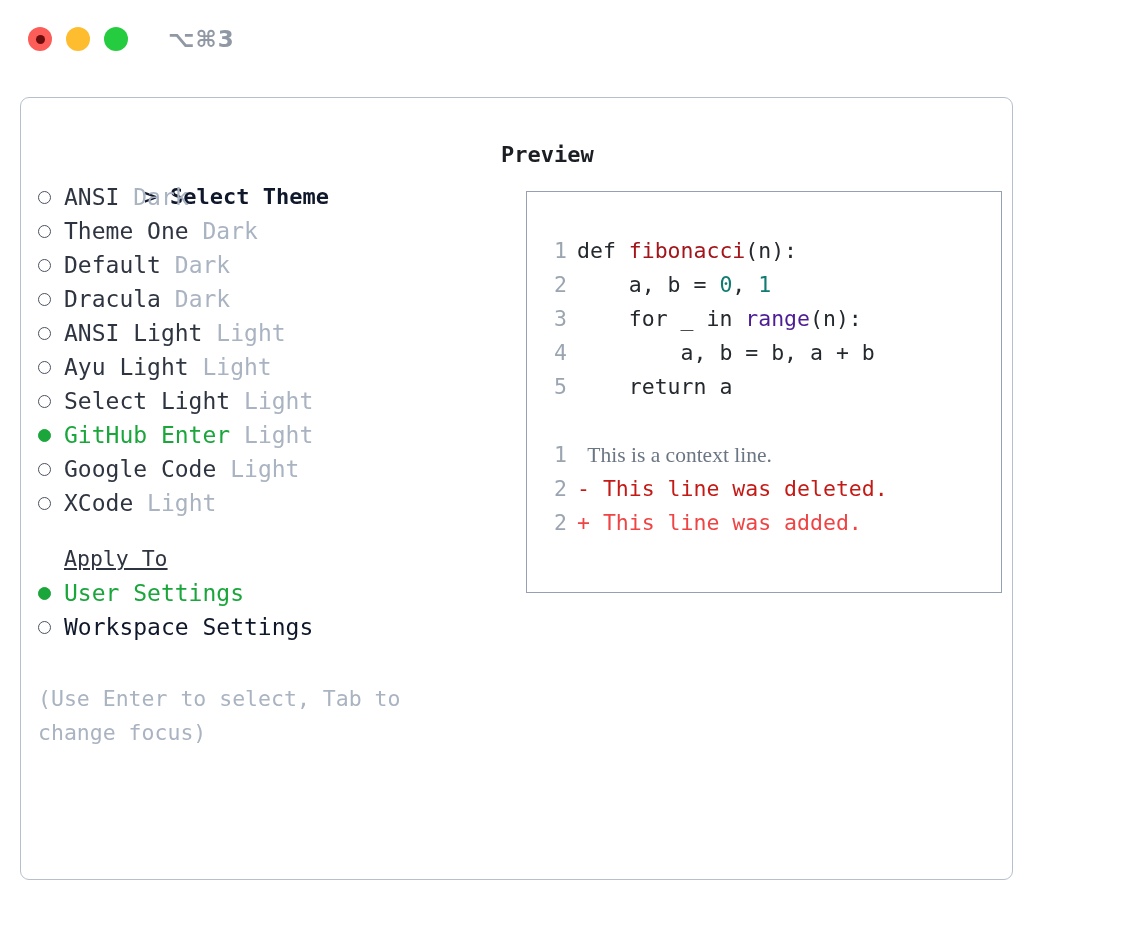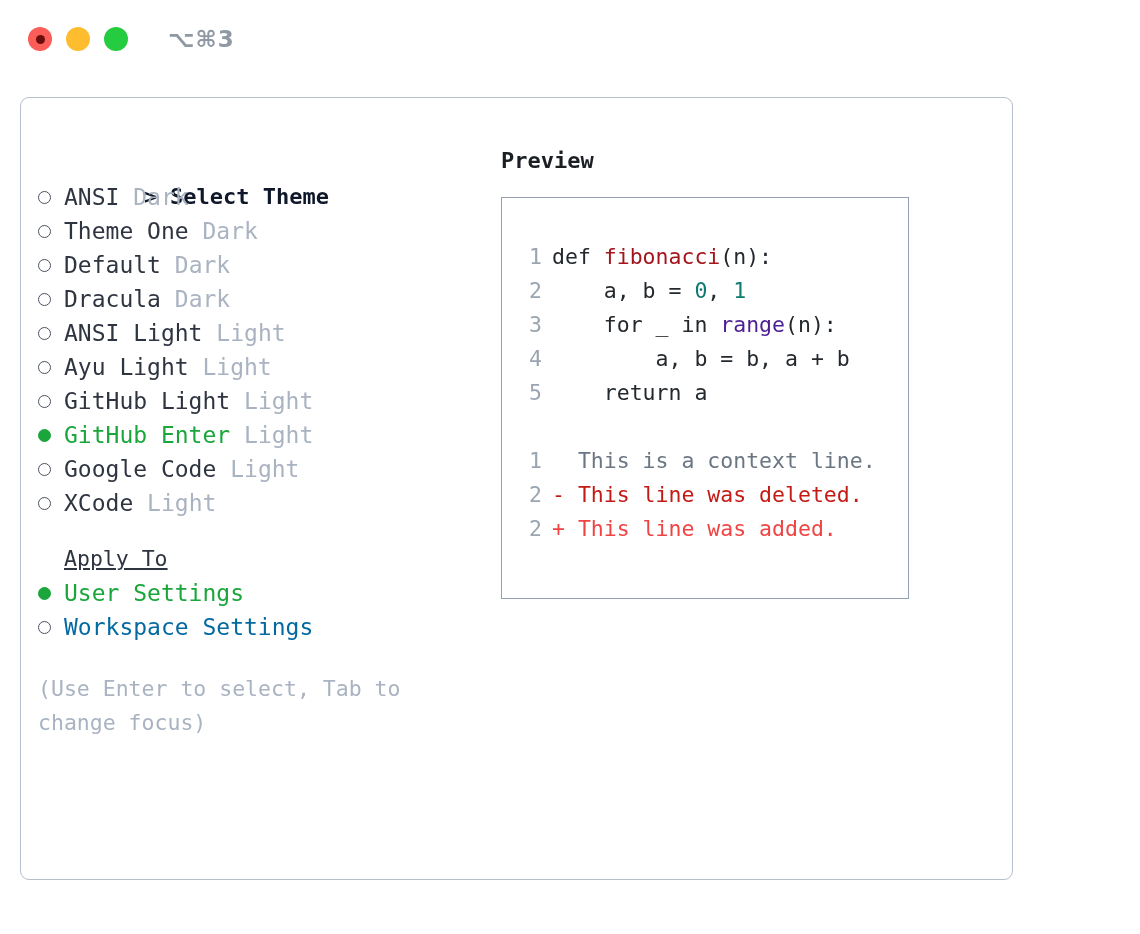--- a/index.html
+++ b/index.html
@@ -108,83 +108,84 @@
     background: transparent;
     vertical-align: 1px;
   }
   .bullet.filled {
     background: #1aa63b;
     border-color: #1aa63b;
   }
   .lbl-dark   { color: #2e3440; }
   .lbl-sel    { color: #1aa63b; }
   .badge      { color: #a9b3c1; }
-  .plain-text { color: #0369a1; }
+  .plain-text { color: #0f172a; }
 
   .group-title {
     height: 34px;
     line-height: 34px;
     font-size: 21.5px;
     color: #2e3440;
     white-space: pre;
     padding-left: 26px;
     text-decoration: underline;
   }
   .spacer-sm { height: 22px; }
 
   .hint {
-    margin-top: 28px;
+    margin-top: 38px;
     font-size: 21.5px;
     line-height: 34px;
     color: #a9b3c1;
     width: 410px;
     white-space: pre-wrap;
   }
 
   
   .right-col {
     position: absolute;
-    left: 480px; top: 46px;
+    left: 480px; top: 40px;
     width: 500px;
   }
   .preview-title {
     font-size: 22px;
     font-weight: 700;
     color: #1b1f24;
     line-height: 34px;
     white-space: pre;
   }
   .preview-box {
     margin-top: 19px;
-    width: 408px;
+    width: 476px;
     height: 402px;
     border: 1.6px solid #95a1b2;
     background: #ffffff;
     padding: 42px 0 0 0;
+    margin-left: 25px;
   }
   .code-line {
     font-size: 21.5px;
     line-height: 34px;
     white-space: pre;
     padding-left: 20px;
     color: #24292e;
   }
   .gutter {
     display: inline-block;
     width: 20px;
     text-align: right;
     color: #9aa5b1;
     margin-right: 10px;
   }
   .tok-fn   { color: #a3151b; }
   .tok-num  { color: #0f7b72; }
   .tok-bi   { color: #4c1d95; text-align: right; }
   .tok-def  { color: #24292e; }
   .code-gap { height: 34px; }
-  .diff-ctx { color: #6b7683; }
+  .diff-ctx { color: #6b7683; font-family: Liberation Serif, serif; }
   .diff-del { color: #c41a16; }
   .diff-add { color: #ef4444; }
 </style>
 </head>
 <body>
 
 <div class="window">
 
   <div class="titlebar">
     <div class="traffic">
@@ -203,21 +204,21 @@
         <span class="marker">&gt;</span><span>Select Theme</span>
       </div>
 
       <div id="theme-items">
           <div class="row"><span class="marker"><span class="bullet"></span></span><span class="lbl-dark">ANSI</span> <span class="badge">Dark</span></div>
           <div class="row"><span class="marker"><span class="bullet"></span></span><span class="lbl-dark">Theme One</span> <span class="badge">Dark</span></div>
           <div class="row"><span class="marker"><span class="bullet"></span></span><span class="lbl-dark">Default</span> <span class="badge">Dark</span></div>
           <div class="row"><span class="marker"><span class="bullet"></span></span><span class="lbl-dark">Dracula</span> <span class="badge">Dark</span></div>
           <div class="row"><span class="marker"><span class="bullet"></span></span><span class="lbl-dark">ANSI Light</span> <span class="badge">Light</span></div>
           <div class="row"><span class="marker"><span class="bullet"></span></span><span class="lbl-dark">Ayu Light</span> <span class="badge">Light</span></div>
-          <div class="row"><span class="marker"><span class="bullet"></span></span><span class="lbl-dark">GitHub Light</span> <span class="badge">Light</span></div>
+          <div class="row"><span class="marker"><span class="bullet"></span></span><span class="lbl-dark">Select Light</span> <span class="badge">Light</span></div>
           <div class="row"><span class="marker"><span class="bullet filled"></span></span><span class="lbl-sel">GitHub Enter</span> <span class="badge">Light</span></div>
           <div class="row"><span class="marker"><span class="bullet"></span></span><span class="lbl-dark">Google Code</span> <span class="badge">Light</span></div>
           <div class="row"><span class="marker"><span class="bullet"></span></span><span class="lbl-dark">XCode</span> <span class="badge">Light</span></div>
         </div>
 
       <div class="spacer-sm"></div>
 
       <div class="group-title">Apply To</div>
 
       <div id="apply-items">

